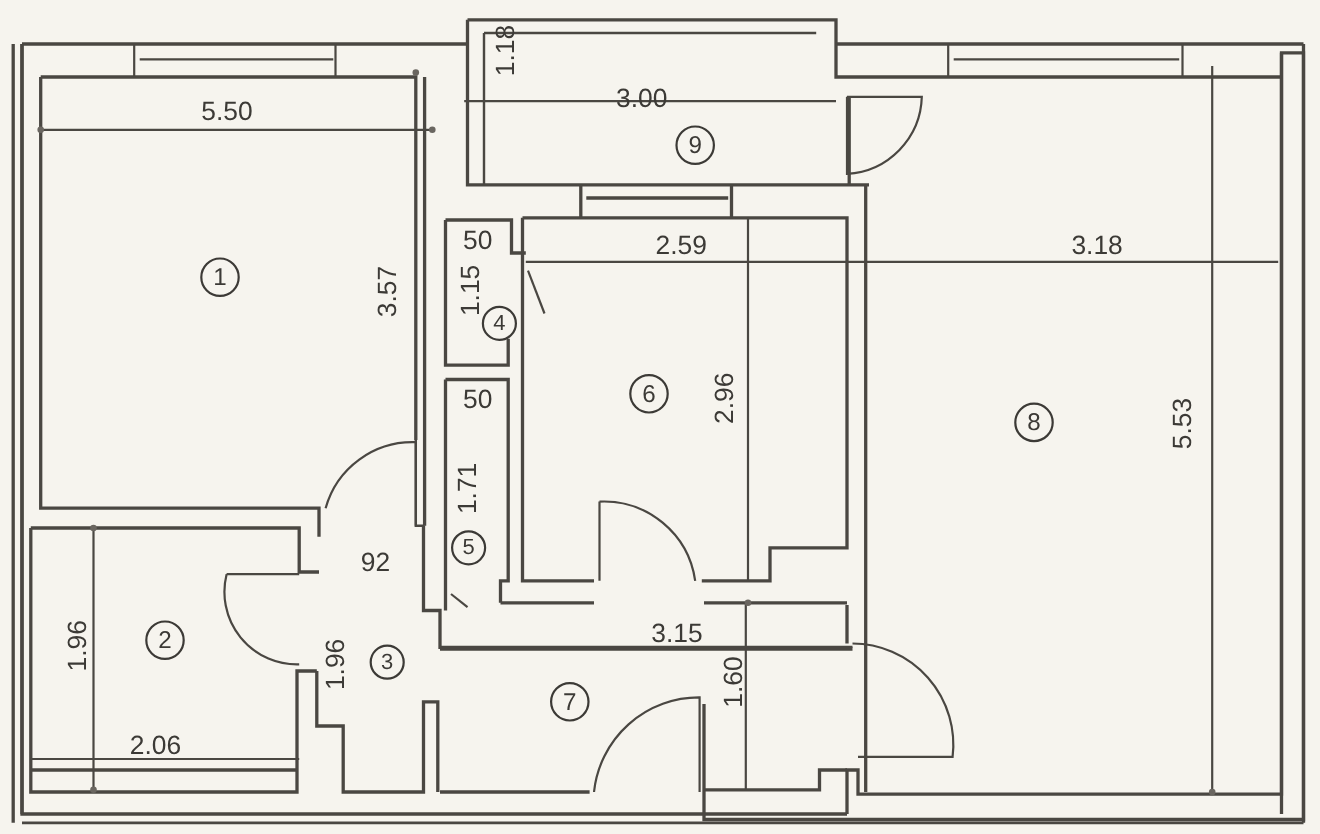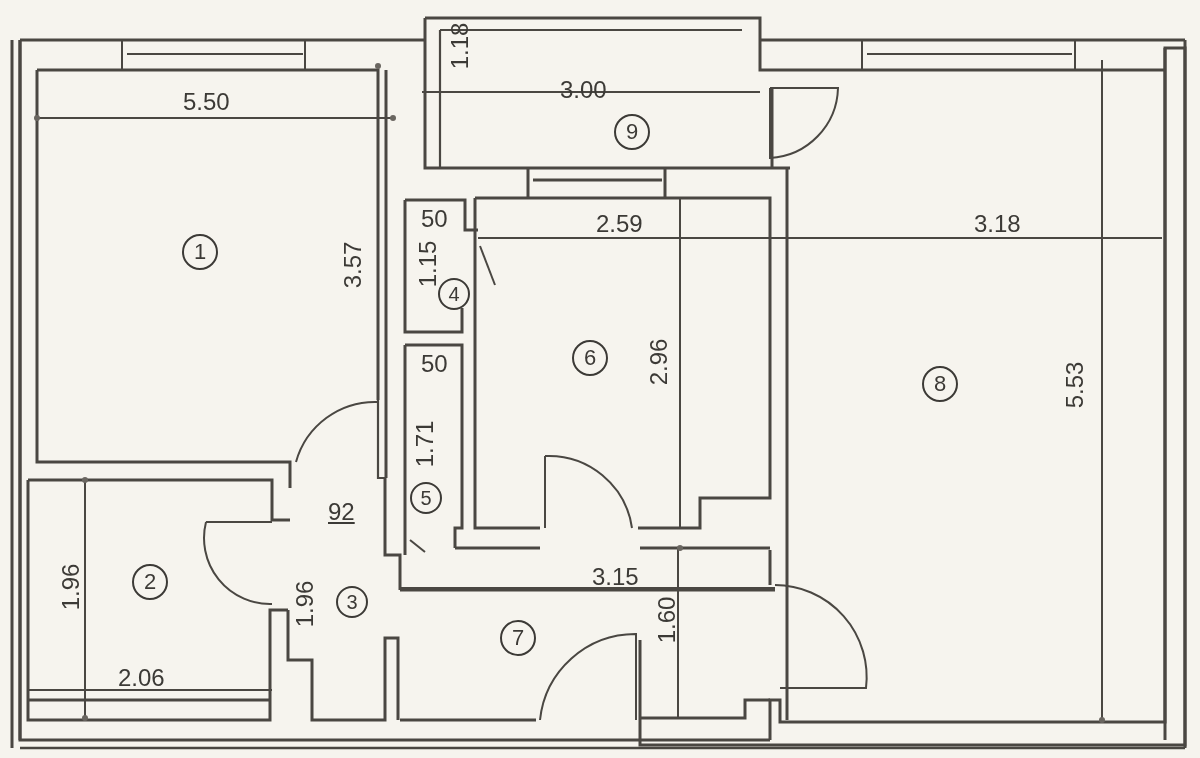--- a/index.html
+++ b/index.html
@@ -119,21 +119,21 @@
   <span class="label vert" style="left:437px; top:34px;">1.18</span>
   <span class="label" style="left:560px; top:78px;">3.00</span>
   <span class="label" style="left:421px; top:207px;">50</span>
   <span class="label vert" style="left:405px; top:252px;">1.15</span>
   <span class="label" style="left:556px; top:212px;margin-left:40px;">2.59</span>
   <span class="label" style="left:942px; top:212px;margin-left:32px;">3.18</span>
   <span class="label" style="left:421px; top:352px;">50</span>
   <span class="label vert" style="left:402px; top:432px;">1.71</span>
   <span class="label vert" style="left:636px; top:350px;">2.96</span>
   <span class="label vert" style="left:1052px; top:373px;">5.53</span>
-  <span class="label" style="left:328px; top:500px;text-decoration:underline;">92</span>
+  <span class="label" style="left:328px; top:500px;">92</span>
   <span class="label vert" style="left:48px; top:575px;">1.96</span>
   <span class="label vert" style="left:282px; top:592px;">1.96</span>
   <span class="label" style="left:118px; top:666px;text-align:right;">2.06</span>
   <span class="label" style="left:556px; top:565px;margin-left:36px;">3.15</span>
   <span class="label vert" style="left:644px; top:608px;">1.60</span>
 </div>
 
 <div>
   <div class="room-num" style="left:182px; top:234px;">1</div>
   <div class="room-num" style="left:132px; top:564px;">2</div>

